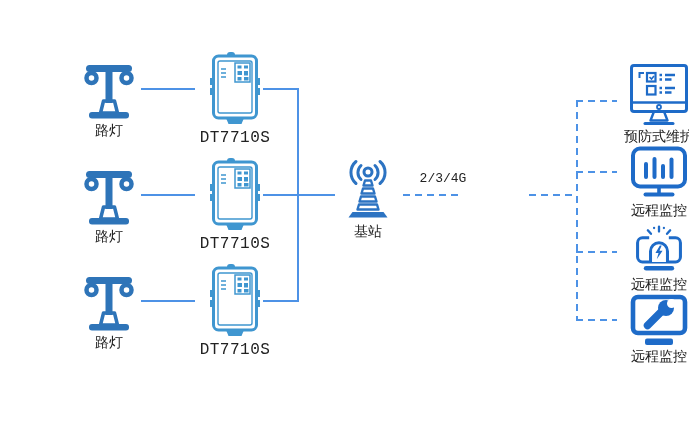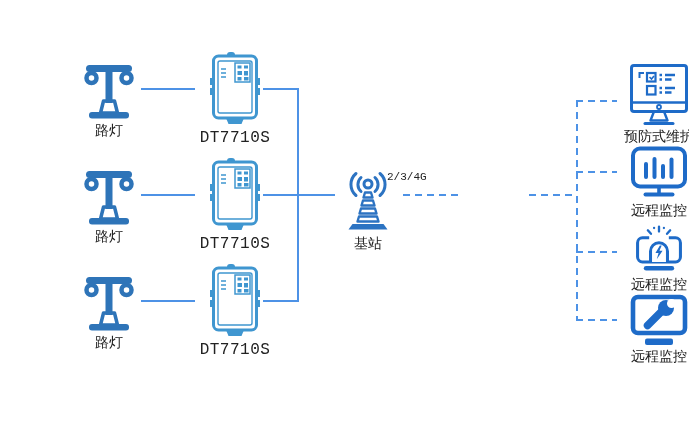--- a/index.html
+++ b/index.html
@@ -16,21 +16,21 @@
     position:relative;width:689px;height:430px;background:#fff;overflow:hidden;
     font-family:Liberation Mono, monospace;color:var(--c-text);margin-left:15px;
   }
   .node{position:absolute;display:flex;flex-direction:column;align-items:center;}
   .label{font-size:14px;line-height:1.15;text-align:center;margin-top:3px;white-space:nowrap;}
   .dev-label{font-size:16px;letter-spacing:.5px;}
   .hline{position:absolute;height:2px;background:var(--c-line);}
   .vline{position:absolute;width:2px;background:var(--c-line);}
   .hdash{position:absolute;height:2px;background:repeating-linear-gradient(90deg,var(--c-line) 0 7px,transparent 7px 12px);}
   .vdash{position:absolute;width:2px;background:repeating-linear-gradient(180deg,var(--c-line) 0 7px,transparent 7px 12px);}
-  .net-label{position:absolute;left:372px;top:171px;width:60px;font-size:11px;}
+  .net-label{position:absolute;left:398px;top:171px;width:60px;text-align:center;font-size:13px;}
   svg.icon{display:block;}
   .c-light{color:var(--c-light);}
   .c-device{color:var(--c-device);}
   .c-station{color:var(--c-station);}
   .c-cloud{color:var(--c-cloud);}
   .c-service{color:var(--c-service);}
 </style>
 </head>
 <body>
 
@@ -173,21 +173,21 @@
 
   <div class="hline" style="left:126px;top:88px;width:54px"></div>
   <div class="hline" style="left:126px;top:194px;width:54px"></div>
   <div class="hline" style="left:126px;top:300px;width:54px"></div>
   <div class="hline" style="left:248px;top:88px;width:35px"></div>
   <div class="hline" style="left:248px;top:194px;width:35px"></div>
   <div class="hline" style="left:248px;top:300px;width:35px"></div>
   <div class="vline" style="left:281.5px;top:88px;height:214px"></div>
   <div class="hline" style="left:283px;top:194px;width:37px"></div>
 
-  <div class="node" style="left:318px;top:171px;width:70px">
+  <div class="node" style="left:318px;top:159px;width:70px">
     <svg class="icon c-station" width="70" height="62">
         <use href="#sym-station"></use>
       </svg>
     <div class="label">基站</div>
   </div>
 
   <div class="net-label">2/3/4G</div>
   <div class="hdash" style="left:388px;top:194px;width:56px"></div>
 
 

